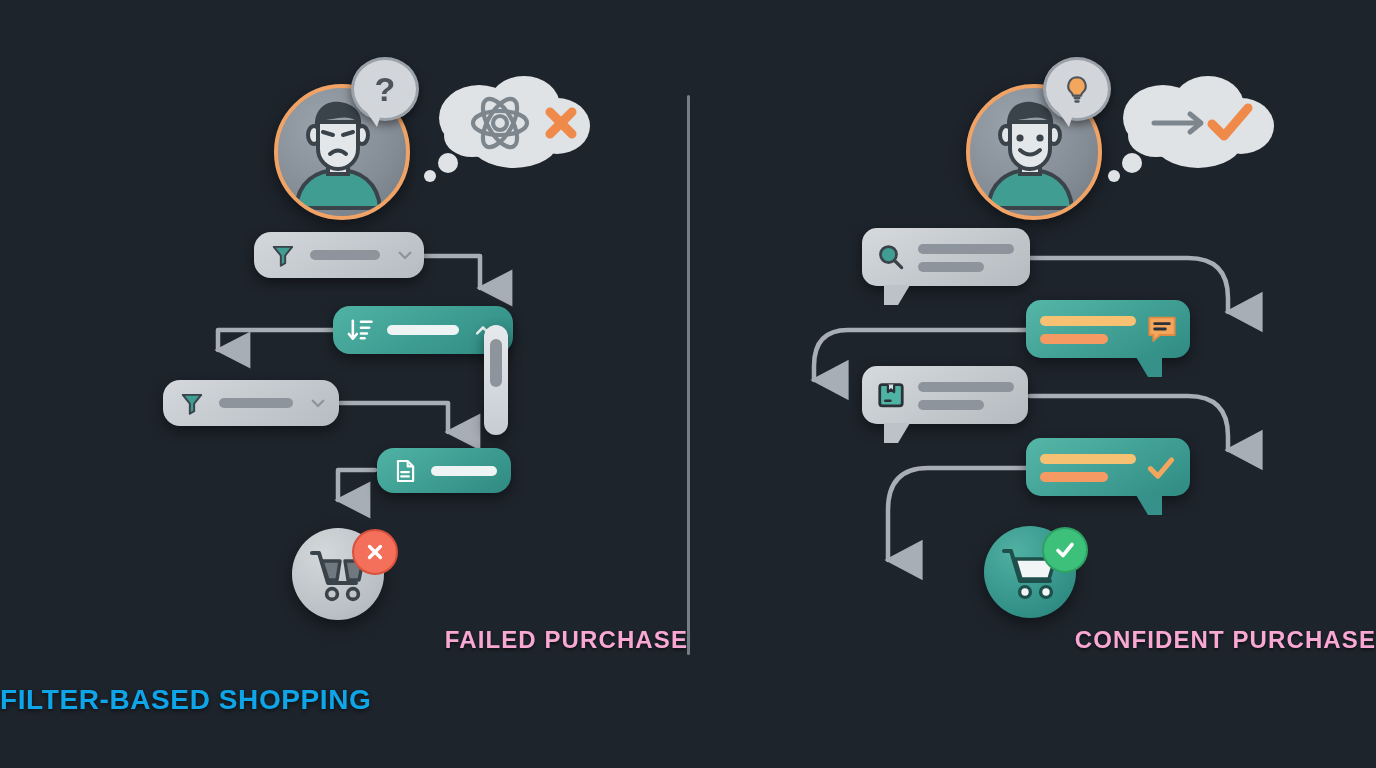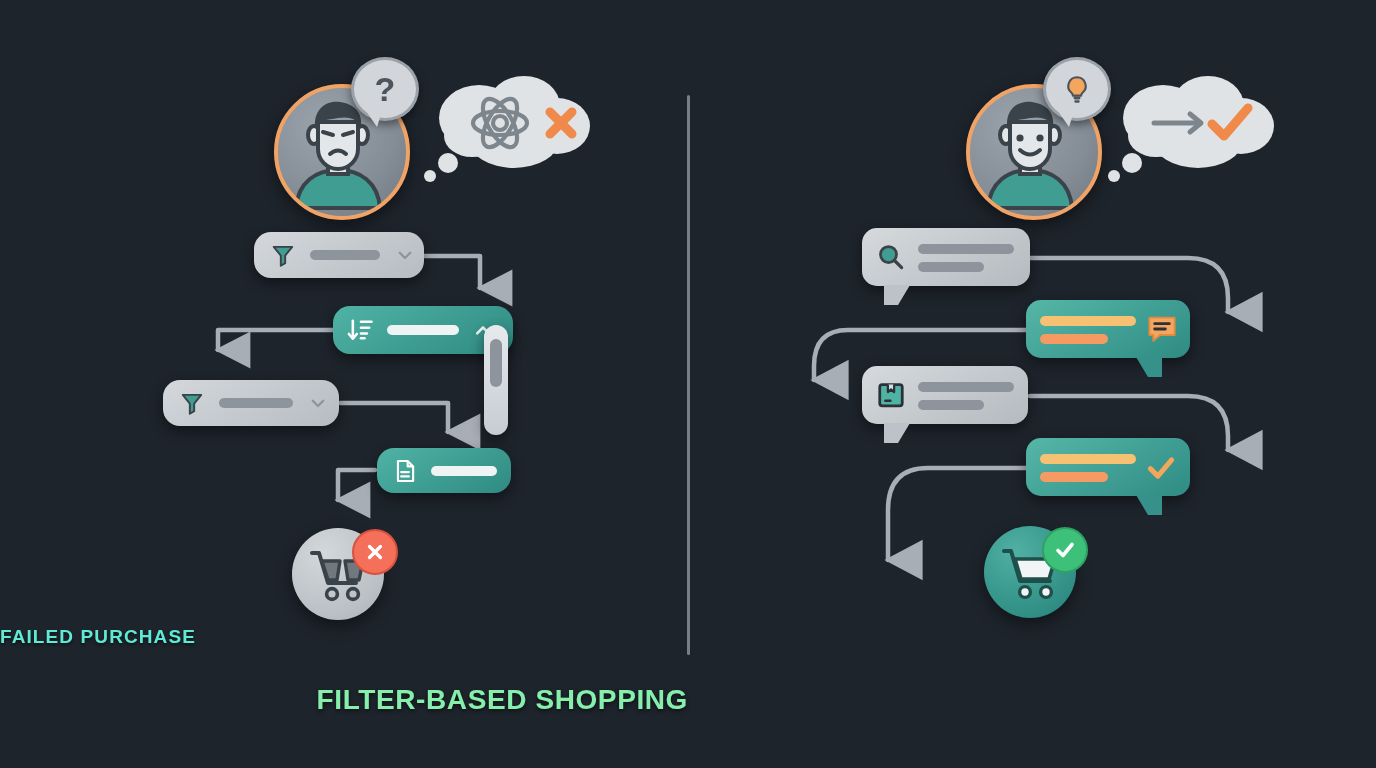--- a/index.html
+++ b/index.html
@@ -36,36 +36,36 @@
     height: 560px;
     background: #767e8a;
     border-radius: 2px;
   }
 
   
   .panel-title {
     position: absolute;
     top: 684px;
     width: 100%;
-    text-align: right;
+    text-align: left;
     font-size: 28px;
     font-weight: bold;
     letter-spacing: 0.6px;
-    color: #86efac;
+    color: #0ea5e9;
     text-shadow: 0 2px 4px rgba(0,0,0,.55);
   }
   .outcome-label {
     position: absolute;
     top: 626px;
     width: 100%;
-    text-align: left;
-    font-size: 19px;
+    text-align: right;
+    font-size: 24px;
     font-weight: bold;
     letter-spacing: 1.1px;
-    color: #5eead4;
+    color: #f9a8d4;
     text-shadow: 0 2px 3px rgba(0,0,0,.5);
   }
 
   
   .avatar {
     position: absolute;
     width: 128px;
     height: 128px;
     border-radius: 50%;
     background: radial-gradient(circle at 35% 30%, #9aa2ab 0%, #848c95 60%, #6f777f 100%);
@@ -478,15 +478,16 @@
           <circle cx="62" cy="66" r="5.4" fill="#f2f5f6" stroke="#1f4f4b" stroke-width="3.4"></circle>
         </g>
       </svg>
     </div>
     <div class="cart-badge badge-green" style="left:354px; top:527px;">
       <svg width="24" height="24" viewBox="0 0 24 24">
         <path d="M5,12.5 L10,17.5 L19,6.5" fill="none" stroke="#ffffff" stroke-width="3.6" stroke-linecap="round" stroke-linejoin="round"></path>
       </svg>
     </div>
 
+    <div class="outcome-label">CONFIDENT PURCHASE</div>
   </div>
 
 </div>
 
 </body></html>

